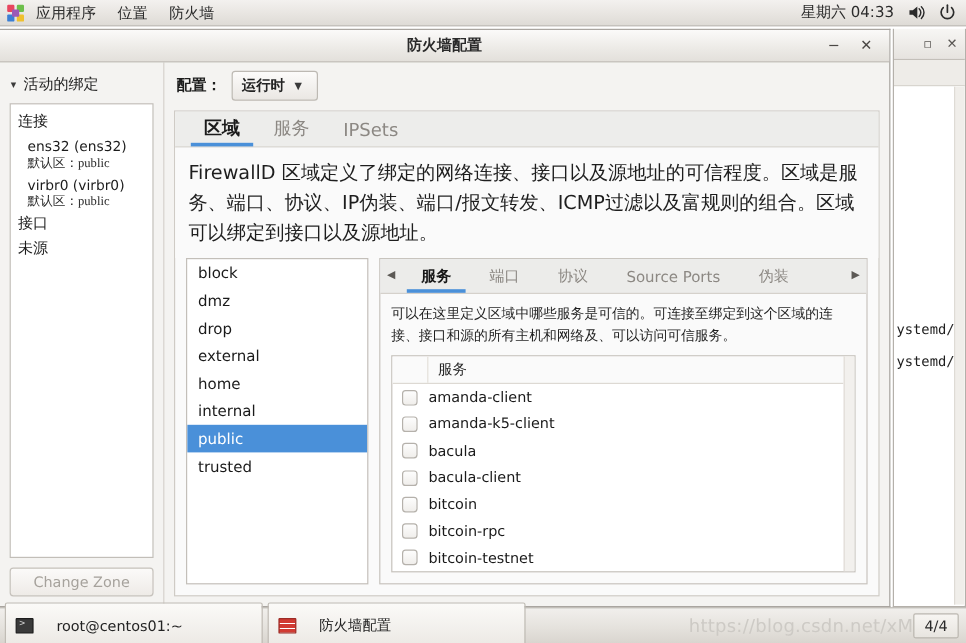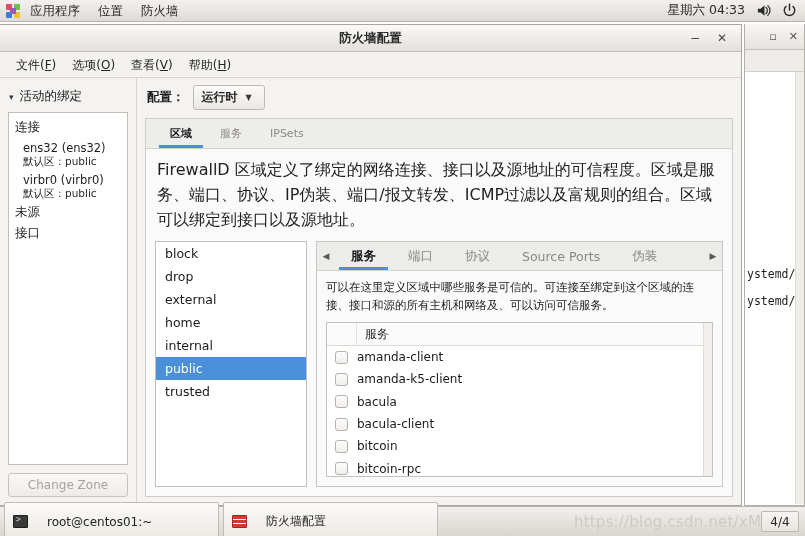--- a/index.html
+++ b/index.html
@@ -97,21 +97,21 @@
     font-size:12.5px; color:#222;
   }
   .chev { font-size:9px; color:#3b3b3b; }
   #bindings-box {
     margin:0 8px; flex:1 1 auto; background:#fff; border:1px solid #c2beb8;
     overflow:hidden; padding:4px 0 0 0; min-height:0;
   }
   .tree-root { font-size:12.5px; color:#1c1c1c; padding:2px 0 2px 6px; }
   .tree-child { padding:3px 0 1px 14px; }
   .tree-child .c-name { font-size:11.5px; color:#1c1c1c; }
-  .tree-child .c-sub { font-size:10.5px; color:#2a2a2a; }
+  .tree-child .c-sub { font-size:10.5px; color:#2a2a2a;font-family:Liberation Serif, serif; }
   #change-zone-wrap { padding:8px 8px 8px 8px; flex:0 0 auto; }
   #change-zone {
     width:100%; height:24px; border:1px solid #c6c2bc; border-radius:3px;
     background:linear-gradient(to bottom,#fbfaf9,#eeebe7);
     color:#a6a29c; font-size:12px; font-family:inherit;
   }
 
   
   #right-pane { flex:1 1 auto; display:flex; flex-direction:column; min-width:0; padding:7px 8px 8px 8px; }
   #config-row { display:flex; align-items:center; gap:8px; padding:0 0 8px 2px; flex:0 0 auto;}
@@ -126,21 +126,21 @@
 
   #outer-panel {
     flex:1 1 auto; background:#fafafa; border:1px solid #cfcbc5;
     display:flex; flex-direction:column; min-height:0;
   }
   #outer-tabs {
     height:30px; flex:0 0 auto; display:flex; align-items:stretch;
     background:#ededeb; border-bottom:1px solid #d5d1cb; padding-left:10px;
   }
   .otab {
-    display:flex; align-items:center; padding:0 14px; font-size:11px;
+    display:flex; align-items:center; padding:0 14px; font-size:15px;
     color:#8c8883; position:relative; white-space:nowrap;
   }
   .otab.active { color:#1b1b1b; font-weight:bold; }
   .otab.active:after {
     content:""; position:absolute; left:3px; right:3px; bottom:0; height:3px;
     background:#4a90d9;
   }
   #outer-desc {
     flex:0 0 auto; padding:9px 11px 9px 11px; font-size:16px; color:#1e1e1e;
     line-height:1.55; background:#fafafa;
@@ -280,46 +280,40 @@
   <div id="app-window">
 
     <div id="app-titlebar">
       <div id="app-title">防火墙配置</div>
       <div id="win-buttons">
         <span>−</span>
         <span>✕</span>
       </div>
     </div>
 
-    <div id="menubar">
-      <div class="menu-item"><span>文件(</span><u>F</u><span>)</span></div>
-      <div class="menu-item"><span>选项(</span><u>O</u><span>)</span></div>
-      <div class="menu-item"><span>查看(</span><u>V</u><span>)</span></div>
-      <div class="menu-item"><span>帮助(</span><u>H</u><span>)</span></div>
-    </div>
 
     <div id="app-body">
 
       <div id="left-pane">
         <div id="bindings-header">
           <span class="chev">▾</span>
           <span>活动的绑定</span>
         </div>
         <div id="bindings-box">
           <div class="tree-root">连接</div>
           <div class="tree-child">
             <div class="c-name">ens32 (ens32)</div>
             <div class="c-sub">默认区：public</div>
           </div>
           <div class="tree-child">
             <div class="c-name">virbr0 (virbr0)</div>
             <div class="c-sub">默认区：public</div>
           </div>
+          <div class="tree-root">接口</div>
           <div class="tree-root">未源</div>
-          <div class="tree-root">接口</div>
         </div>
         <div id="change-zone-wrap">
           <button id="change-zone">Change Zone</button>
         </div>
       </div>
 
       <div id="right-pane">
 
         <div id="config-row">
           <span id="config-label">配置：</span>
@@ -336,20 +330,21 @@
             <div class="otab">服务</div>
             <div class="otab">IPSets</div>
           </div>
 
           <div id="outer-desc">FirewallD 区域定义了绑定的网络连接、接口以及源地址的可信程度。区域是服务、端口、协议、IP伪装、端口/报文转发、ICMP过滤以及富规则的组合。区域可以绑定到接口以及源地址。</div>
 
           <div id="outer-content">
 
             <div id="zone-list">
               <div class="zone-item">block</div>
+              <div class="zone-item">dmz</div>
               <div class="zone-item">drop</div>
               <div class="zone-item">external</div>
               <div class="zone-item">home</div>
               <div class="zone-item">internal</div>
               <div class="zone-item selected">public</div>
               <div class="zone-item">trusted</div>
             </div>
 
             <div id="inner-panel">
 

